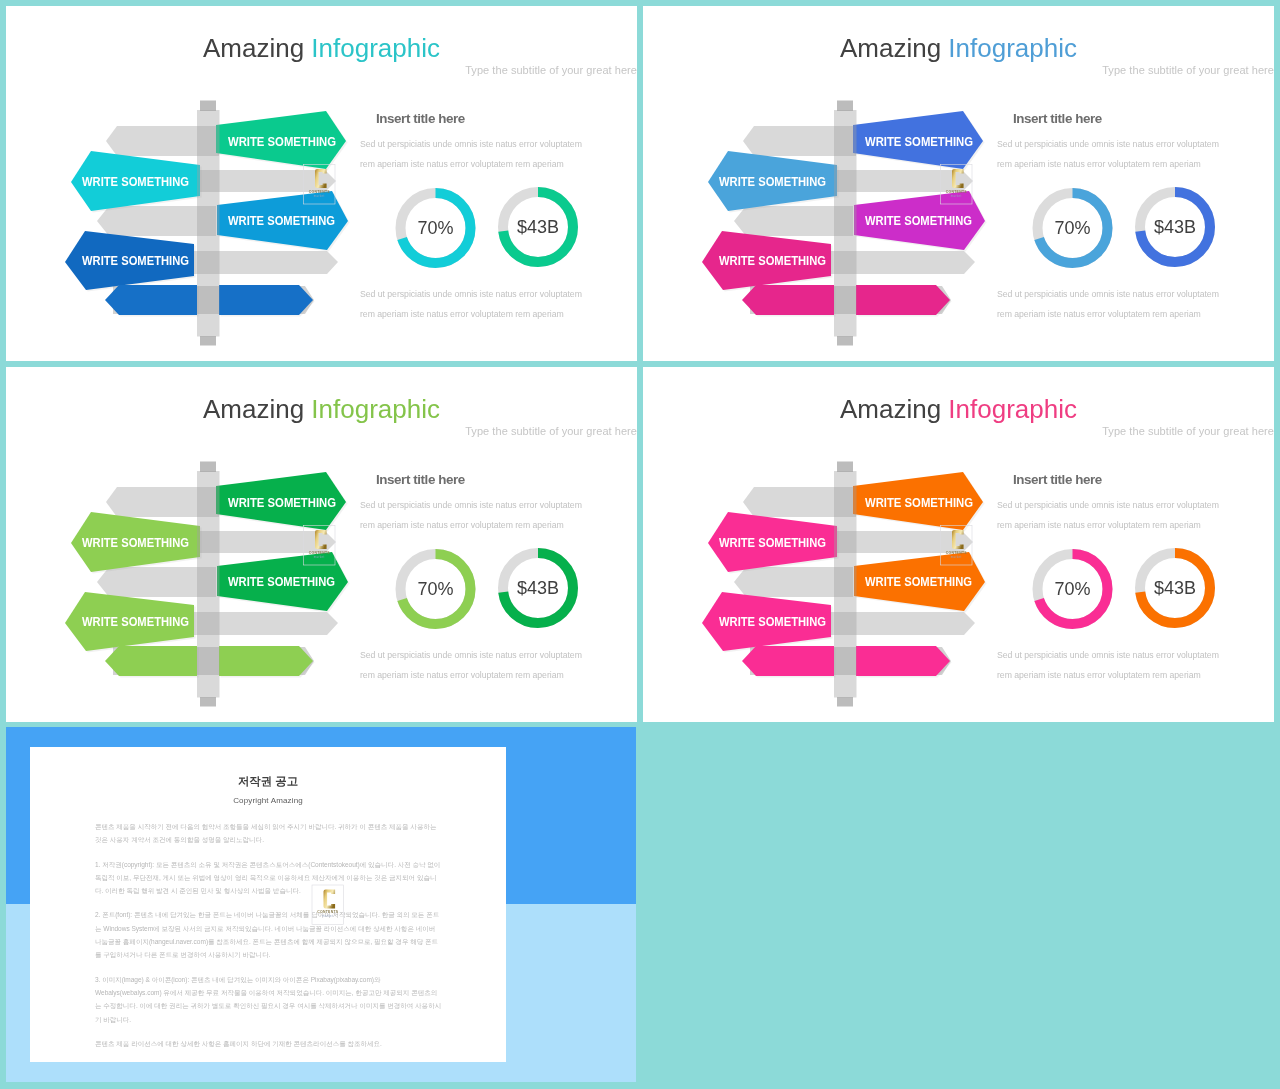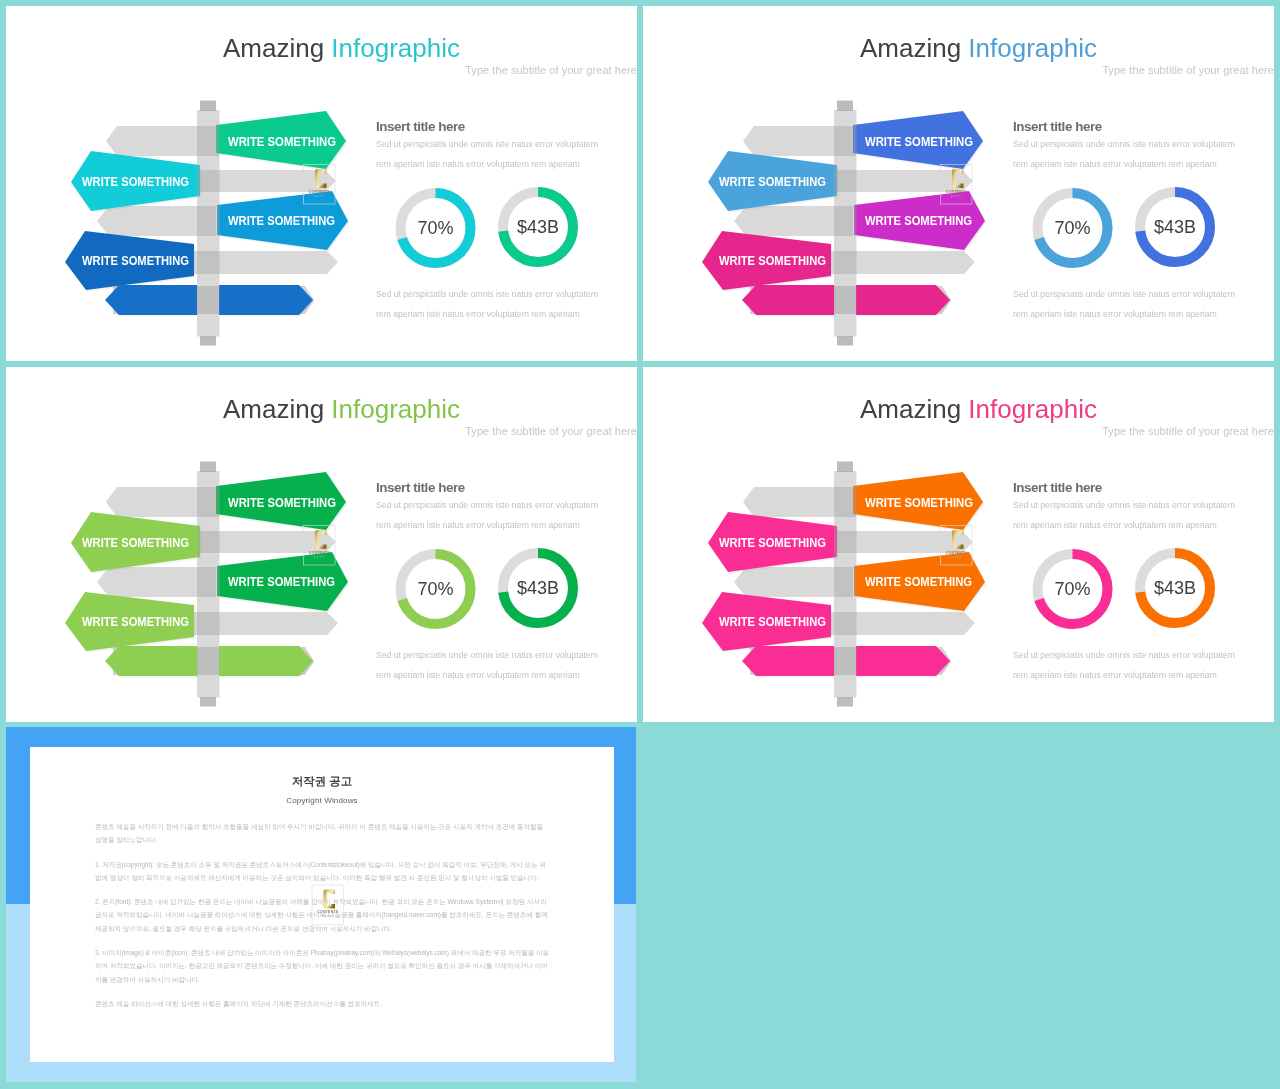--- a/index.html
+++ b/index.html
@@ -3,33 +3,33 @@
 <meta charset="utf-8">
 <title>Amazing Infographic</title>
 <style>
 html,body{margin:0;padding:0;}
 body{width:1280px;height:1089px;background:#8cdad8;font-family:"Liberation Sans",sans-serif;overflow:hidden;position:relative;}
 .slide{position:absolute;background:#fff;overflow:hidden;}
 .s1{left:6px;top:6px;width:631px;height:355px;}
 .s2{left:643px;top:6px;width:631px;height:355px;}
 .s3{left:6px;top:367px;width:631px;height:355px;}
 .s4{left:643px;top:367px;width:631px;height:355px;}
-.hero-title{position:absolute;left:0;top:28px;width:100%;text-align:center;font-size:26px;font-weight:400;color:#414141;line-height:1.1;white-space:nowrap;padding-left:20px;}
+.hero-title{position:absolute;left:0;top:28px;width:100%;text-align:center;font-size:26px;font-weight:400;color:#414141;line-height:1.1;white-space:nowrap;}
 .hero-sub{position:absolute;left:0;top:58px;width:100%;text-align:right;font-size:11px;color:#c6c6c6;font-weight:400;letter-spacing:.05px;}
-.sec-title{position:absolute;left:370px;top:105px;font-size:13.4px;font-weight:700;color:#6d6d6d;letter-spacing:-0.42px;margin-top:8px;}
-.body-txt{position:absolute;left:370px;font-size:8.7px;color:#c2c2c2;line-height:20px;width:228px;letter-spacing:-0.03px;}
+.sec-title{position:absolute;left:370px;top:105px;font-size:13.4px;font-weight:700;color:#6d6d6d;letter-spacing:-0.42px;}
+.body-txt{position:absolute;left:354px;font-size:8.7px;color:#c2c2c2;line-height:20px;width:228px;letter-spacing:-0.03px;}
 .body-top{top:128px;}
 .body-bot{top:278px;}
 .dl{position:absolute;font-size:18px;font-weight:400;color:#3f3f3f;text-align:center;width:90px;line-height:24px;}
 svg.signpost{position:absolute;left:0;top:0;}
 .st{font-size:12.4px;font-weight:700;fill:#ffffff;font-family:"Liberation Sans",sans-serif;}
 #bottomwrap{position:absolute;left:6px;top:727px;width:630px;height:355px;}
 #bluebg{position:absolute;left:0;top:0;width:630px;height:177px;background:#45a3f5;}
 #bluefade{position:absolute;left:0;top:177px;width:630px;height:178px;background:#addffb;}
-#copydoc{position:absolute;left:24px;top:20px;width:584px;height:315px;background:#fff;}
+#copydoc{position:absolute;left:24px;top:20px;width:476px;height:315px;background:#fff;}
 #cw{position:absolute;left:280px;top:136px;}
 .k-title{text-align:center;font-weight:700;font-size:11.4px;color:#404040;padding-top:27px;letter-spacing:0;}
 .k-sub{text-align:center;font-size:8.0px;color:#5c5c5c;margin-top:7px;letter-spacing:0.15px;}
 .k-body{padding:15px 64px 0 65px;}
 .k-p{font-size:6.55px;color:#b6b6b6;line-height:13.3px;margin:0 0 11px 0;letter-spacing:-0.03px;}
 </style>
 </head>
 <body>
 
 <div class="slide s1">
@@ -274,21 +274,21 @@
       <circle cx="532" cy="221" r="35" fill="none" stroke="#fb7100" stroke-width="10" stroke-dasharray="160.54 59.38" transform="rotate(-90 532 221)"></circle>
     </svg>
     <div class="dl" style="left:384.5px;top:210px">70%</div>
     <div class="dl" style="left:487px;top:209px">$43B</div>
   </div>
 <div id="bottomwrap">
 <div id="bluebg"></div>
 <div id="bluefade"></div>
 <div id="copydoc">
 <div class="k-title">저작권 공고</div>
-<div class="k-sub">Copyright Windows</div>
+<div class="k-sub">Copyright Amazing</div>
 <div class="k-body">
         <p class="k-p">콘텐츠 제품을 시작하기 전에 다음의 협약서 조항들을 세심히 읽어 주시기 바랍니다. 귀하가 이 콘텐츠 제품을 사용하는 것은 사용자 계약서 조건에 동의함을 성명을 알리노랍니다.</p>
         <p class="k-p">1. 저작권(copyright): 모든 콘텐츠의 소유 및 저작권은 콘텐츠스토어스에스(Contentstokeout)에 있습니다. 사전 승낙 없이 독립적 이보, 무단전재, 게시 또는 위법에 영상이 영리 목적으로 이용하세요 제산자에게 이용하는 것은 금지되어 있습니다. 이러한 독립 행위 발견 시 준인된 민사 및 형사상의 사법을 받습니다.</p>
         <p class="k-p">2. 폰트(font): 콘텐츠 내에 담겨있는 한글 폰트는 네이버 나눔글꼴의 서체를 담아이 저작되었습니다. 한글 외의 모든 폰트는 Windows System에 보장된 사서의 금지로 저작되있습니다. 네이버 나눔글꼴 라이선스에 대한 상세한 사항은 네이버 나눔글꼴 홈페이지(hangeul.naver.com)를 참조하세요. 폰트는 콘텐츠에 함께 제공되지 않으므로, 필요할 경우 해당 폰트를 구입하셔거나 다른 폰트로 변경하여 사용하시기 바랍니다.</p>
         <p class="k-p">3. 이미지(image) &amp; 아이콘(icon): 콘텐츠 내에 담겨있는 이미지와 아이콘은 Pixabay(pixabay.com)와 Webalys(webalys.com) 유에서 제공한 무료 저작물을 이용하여 저작되었습니다. 이미지는, 한공고만 제공되지 콘텐츠의는 수정합니다. 이에 대한 권리는 귀하가 별도로 확인하신 필요시 경우 여시를 삭제하셔거나 이미지를 변경하여 사용하시기 바랍니다.</p>
         <p class="k-p">콘텐츠 제품 라이선스에 대한 상세한 사항은 홈페이지 하단에 기재한 콘텐츠라이선스를 참조하세요.</p>
       </div>
 <svg id="cw" width="36" height="44" viewBox="0 0 36 44">
         <g>
 <rect x="2" y="2" width="31.5" height="39.5" fill="none" stroke="#dadae0" stroke-width="0.6"></rect>

